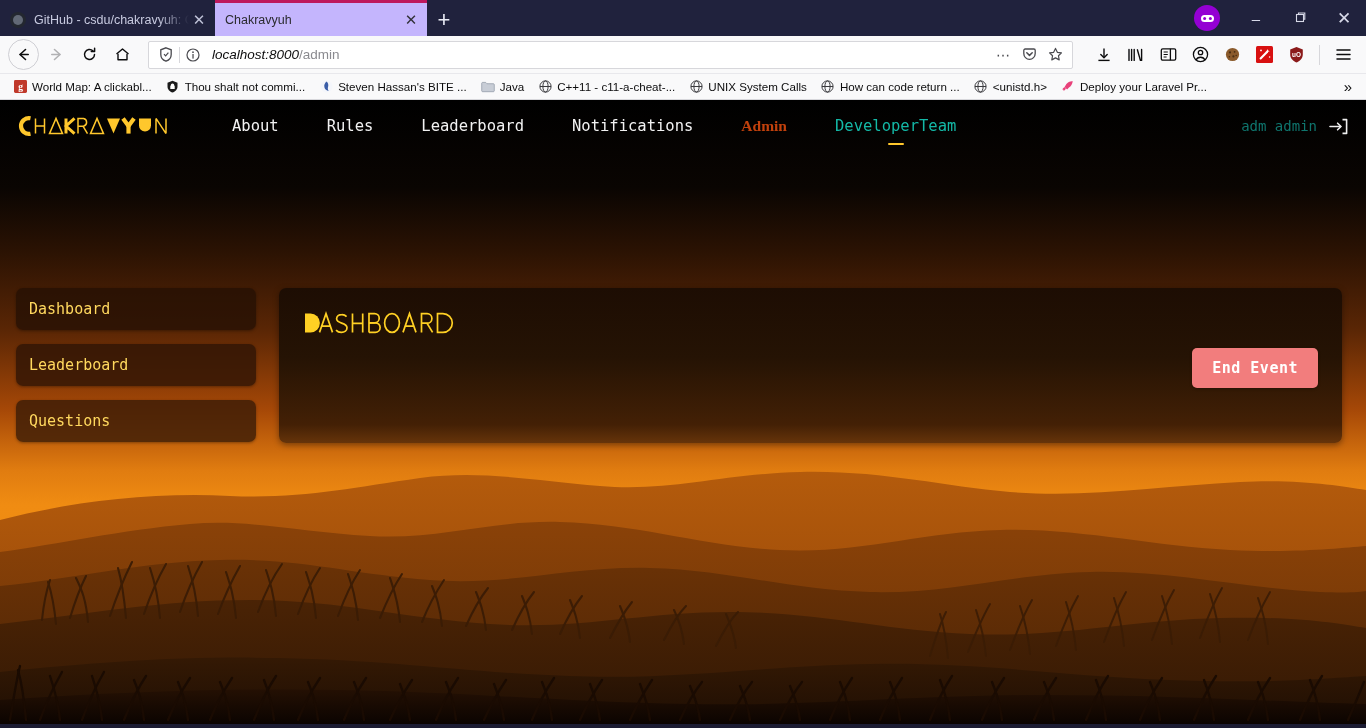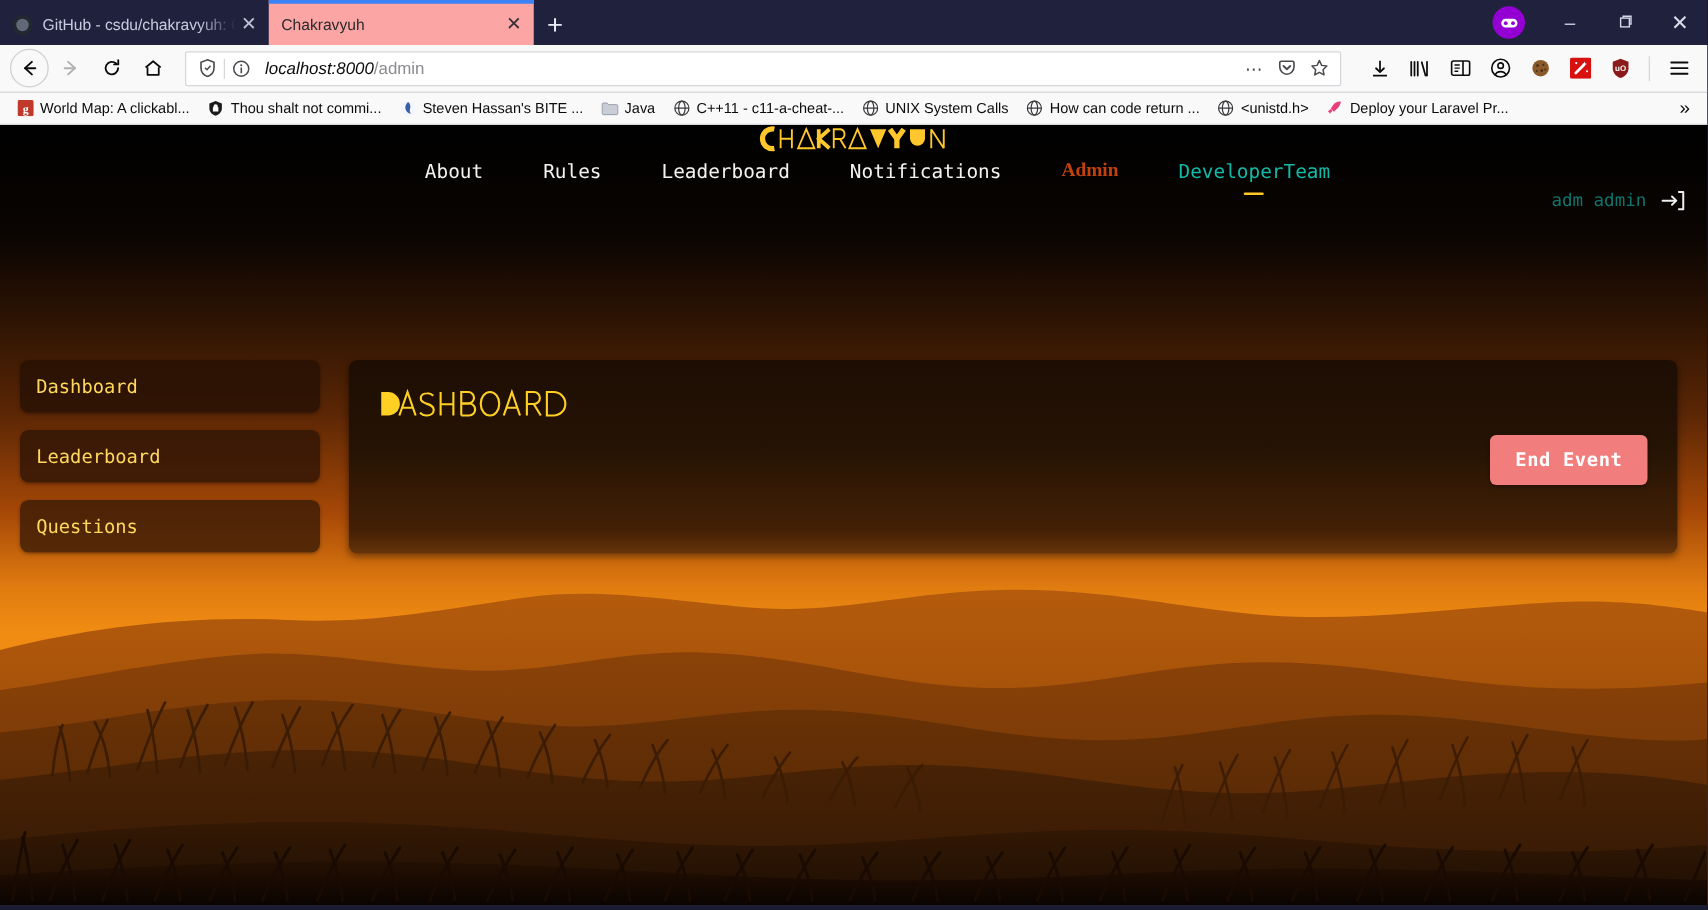--- a/index.html
+++ b/index.html
@@ -18,22 +18,22 @@
     display: flex; align-items: flex-end; position: relative;
   }
   .tab {
     height: 33px; display: flex; align-items: center;
     padding: 0 6px 0 10px; position: relative;
     min-width: 0;
   }
   .tab.bg { width: 215px; color: #c8cbe0; }
   .tab.bg .tab-favicon { opacity:.85; }
   .tab.active {
-    width: 212px; background: #fca5a5; color: #2a2a2e;
-    border-top: 3px solid #3b82f6; height: 36px;
+    width: 212px; background: #c4b5fd; color: #2a2a2e;
+    border-top: 3px solid #be185d; height: 36px;
     align-items: center;
   }
   .tab-favicon {
     width: 16px; height: 16px; flex: 0 0 16px; margin-right: 8px;
     border-radius: 50%; background: #24292e; position: relative;
   }
   .tab-favicon::after{
     content:""; position:absolute; left:3px; top:3px; width:10px; height:10px;
     border-radius:50%; background:#6e7681;
   }
@@ -117,21 +117,21 @@
   .scenery{ position:absolute; inset:0; }
   .sky{
     position:absolute; left:0; right:0; top:0; height:624px;
     background: linear-gradient(to bottom,
       #000000 0px, #0a0502 88px, #2a1203 150px, #5a2605 230px,
       #a64807 310px, #e07c10 370px, #f08c12 405px, #ef8b12 430px);
   }
 
   .page-nav{
     position: absolute; left:0; right:0; top:0; height:52px; z-index:5;
-    display:flex; align-items:center; padding:0 18px;flex-direction:column;
+    display:flex; align-items:center; padding:0 18px;
   }
   .logo{ display:flex; align-items:baseline; color:#ffc72c; letter-spacing:1px;
          font-size:21px; font-family:"DejaVu Sans", sans-serif; }
   .logo svg{ display:block; }
   .nav-links{ display:flex; align-items:center; margin-left:38px; gap:0px; }
   .nav-link{
     font-family:"DejaVu Sans Mono", monospace; font-size:15.5px;
     color:#f2f2f2; padding: 6px 24px; position:relative; white-space:nowrap;
   }
   .nav-link.active{ color:#c2410c; font-weight:bold;font-family:Liberation Serif, serif; }

